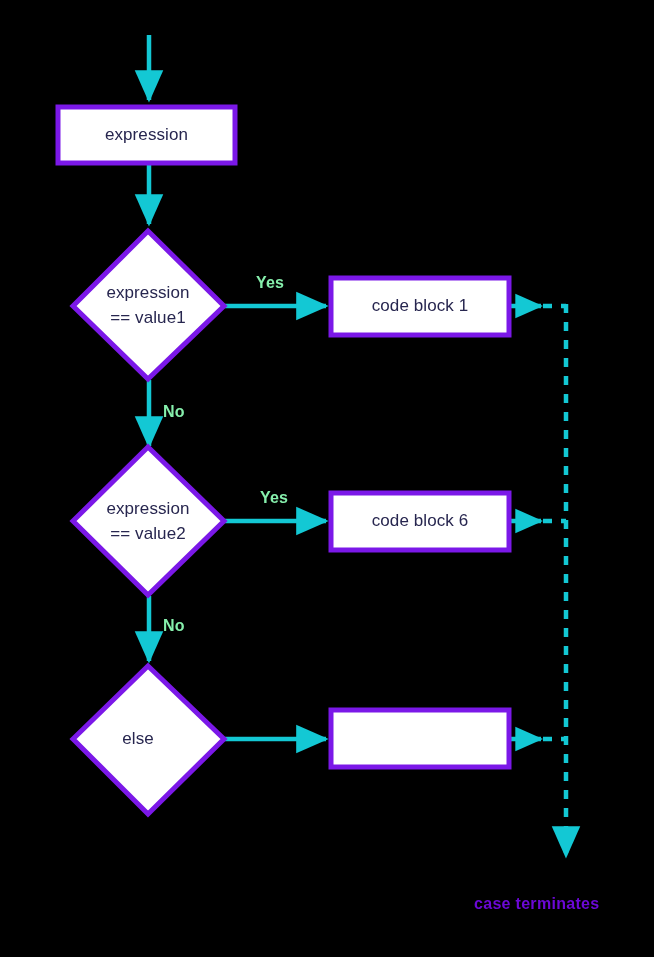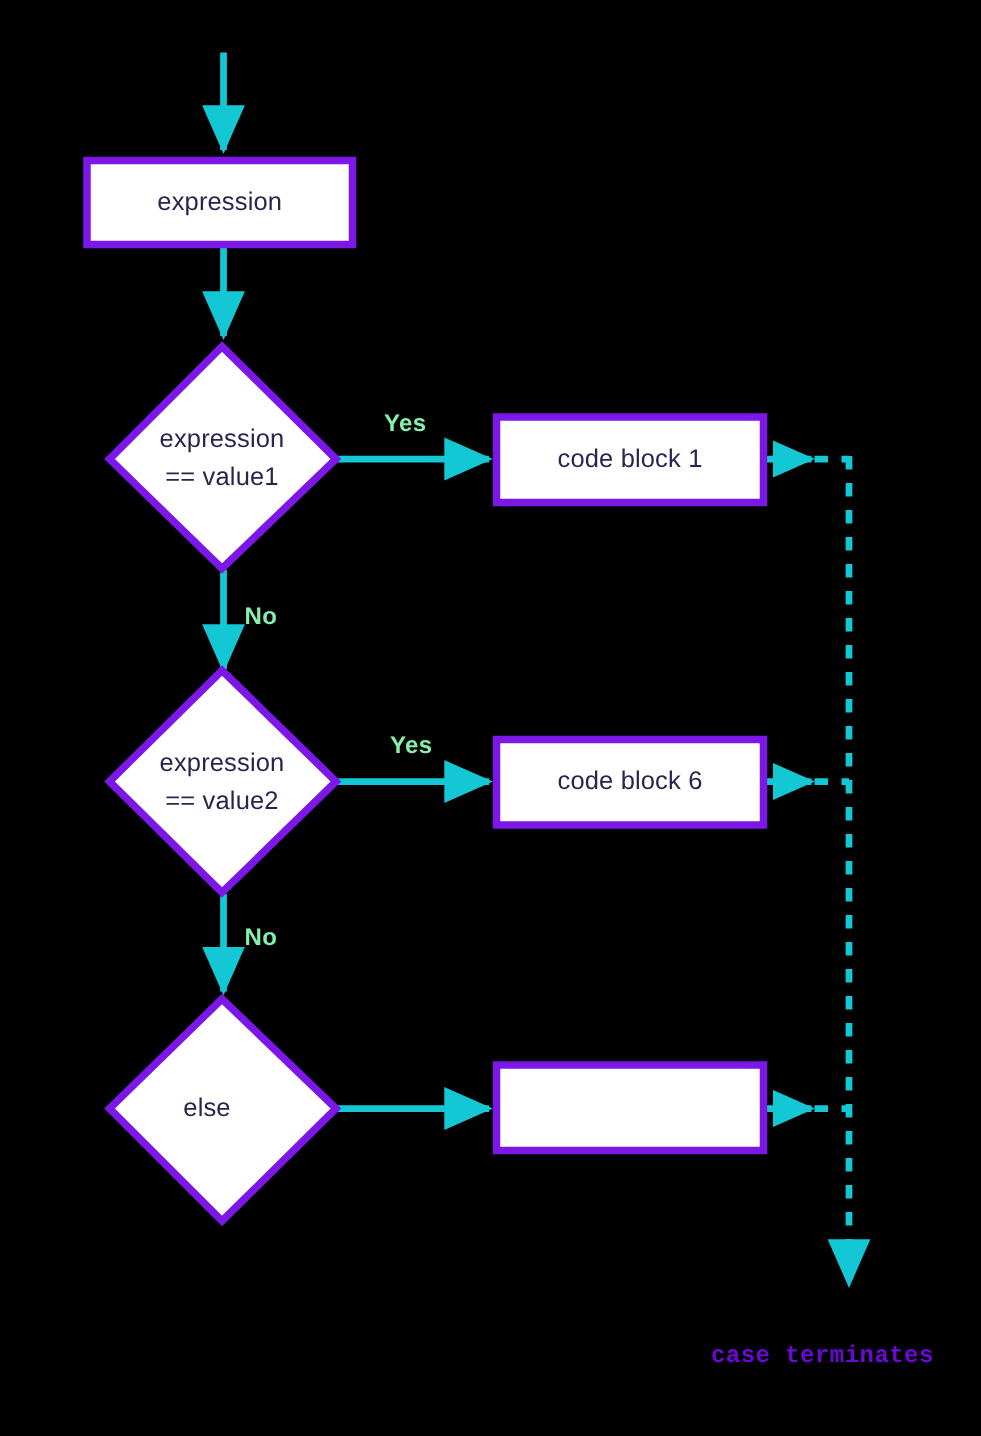--- a/index.html
+++ b/index.html
@@ -140,21 +140,21 @@
 
 
   <div class="edge-label" style="left:256px; top:274px;">Yes</div>
 
   <div class="edge-label" style="left:163px; top:403px;">No</div>
 
   <div class="edge-label" style="left:260px; top:489px;">Yes</div>
 
   <div class="edge-label" style="left:163px; top:617px;">No</div>
 
-  <div class="terminate-label" style="left:474px; top:895px;font-family:Liberation Mono, monospace;">case terminates</div>
+  <div class="terminate-label" style="left:474px; top:895px;">case terminates</div>
 
   <div class="hit" style="left:58px; top:107px; width:177px; height:56px;"></div>
   <div class="hit" style="left:73px; top:231px; width:151px; height:148px;"></div>
   <div class="hit" style="left:331px; top:278px; width:178px; height:57px;"></div>
   <div class="hit" style="left:73px; top:447px; width:151px; height:148px;"></div>
   <div class="hit" style="left:331px; top:493px; width:178px; height:57px;"></div>
   <div class="hit" style="left:73px; top:666px; width:151px; height:148px;"></div>
   <div class="hit" style="left:331px; top:710px; width:178px; height:57px;"></div>
 
 </div>

